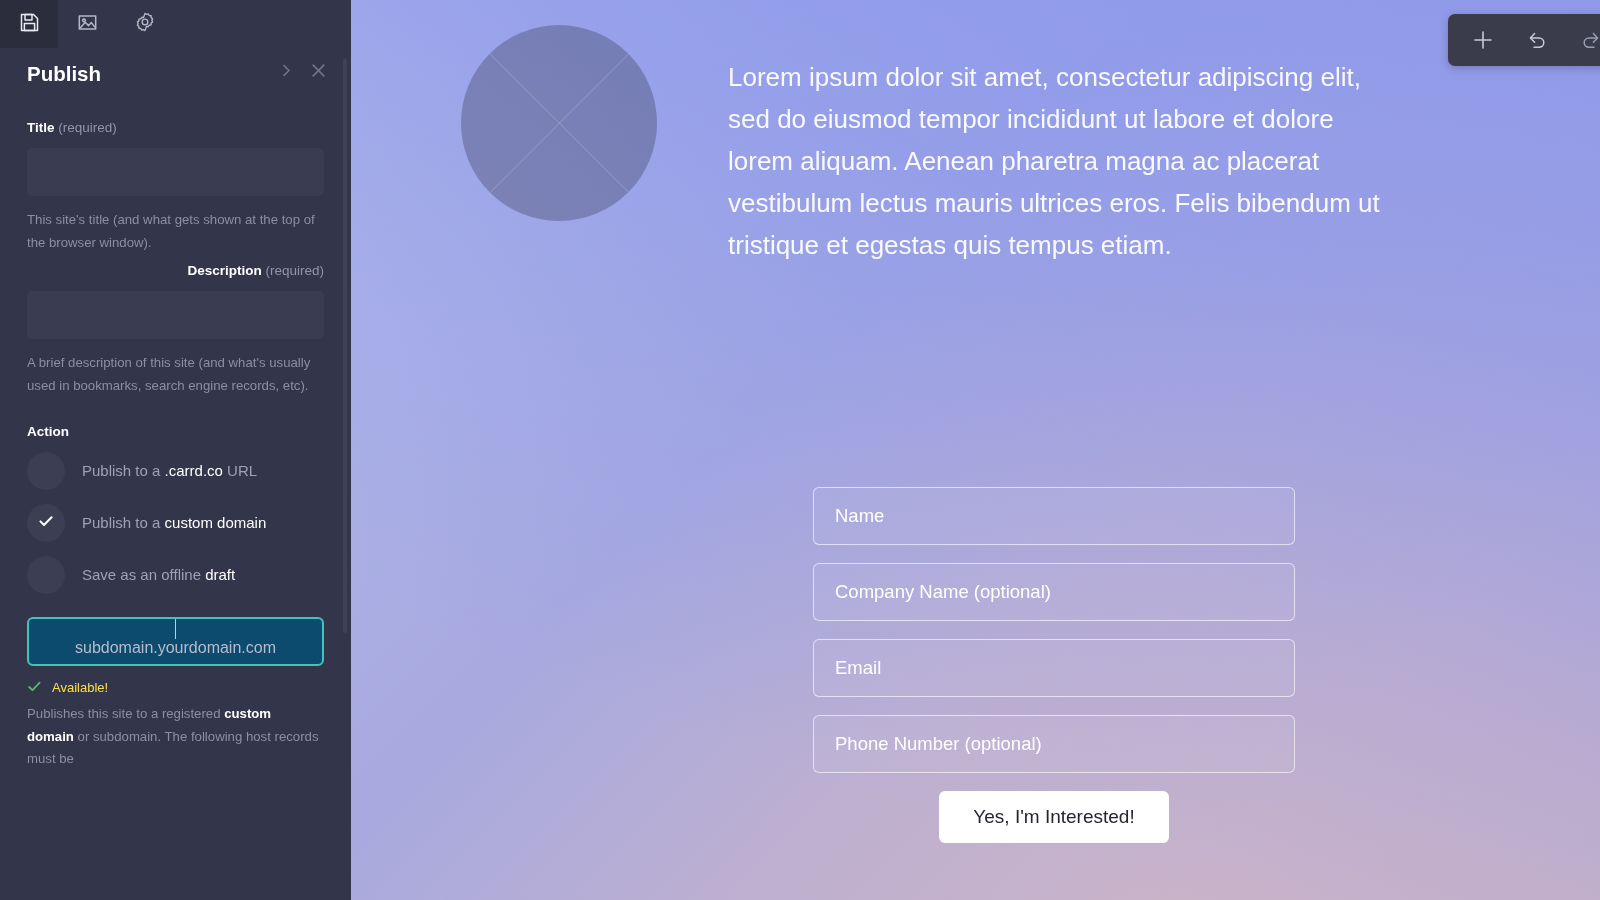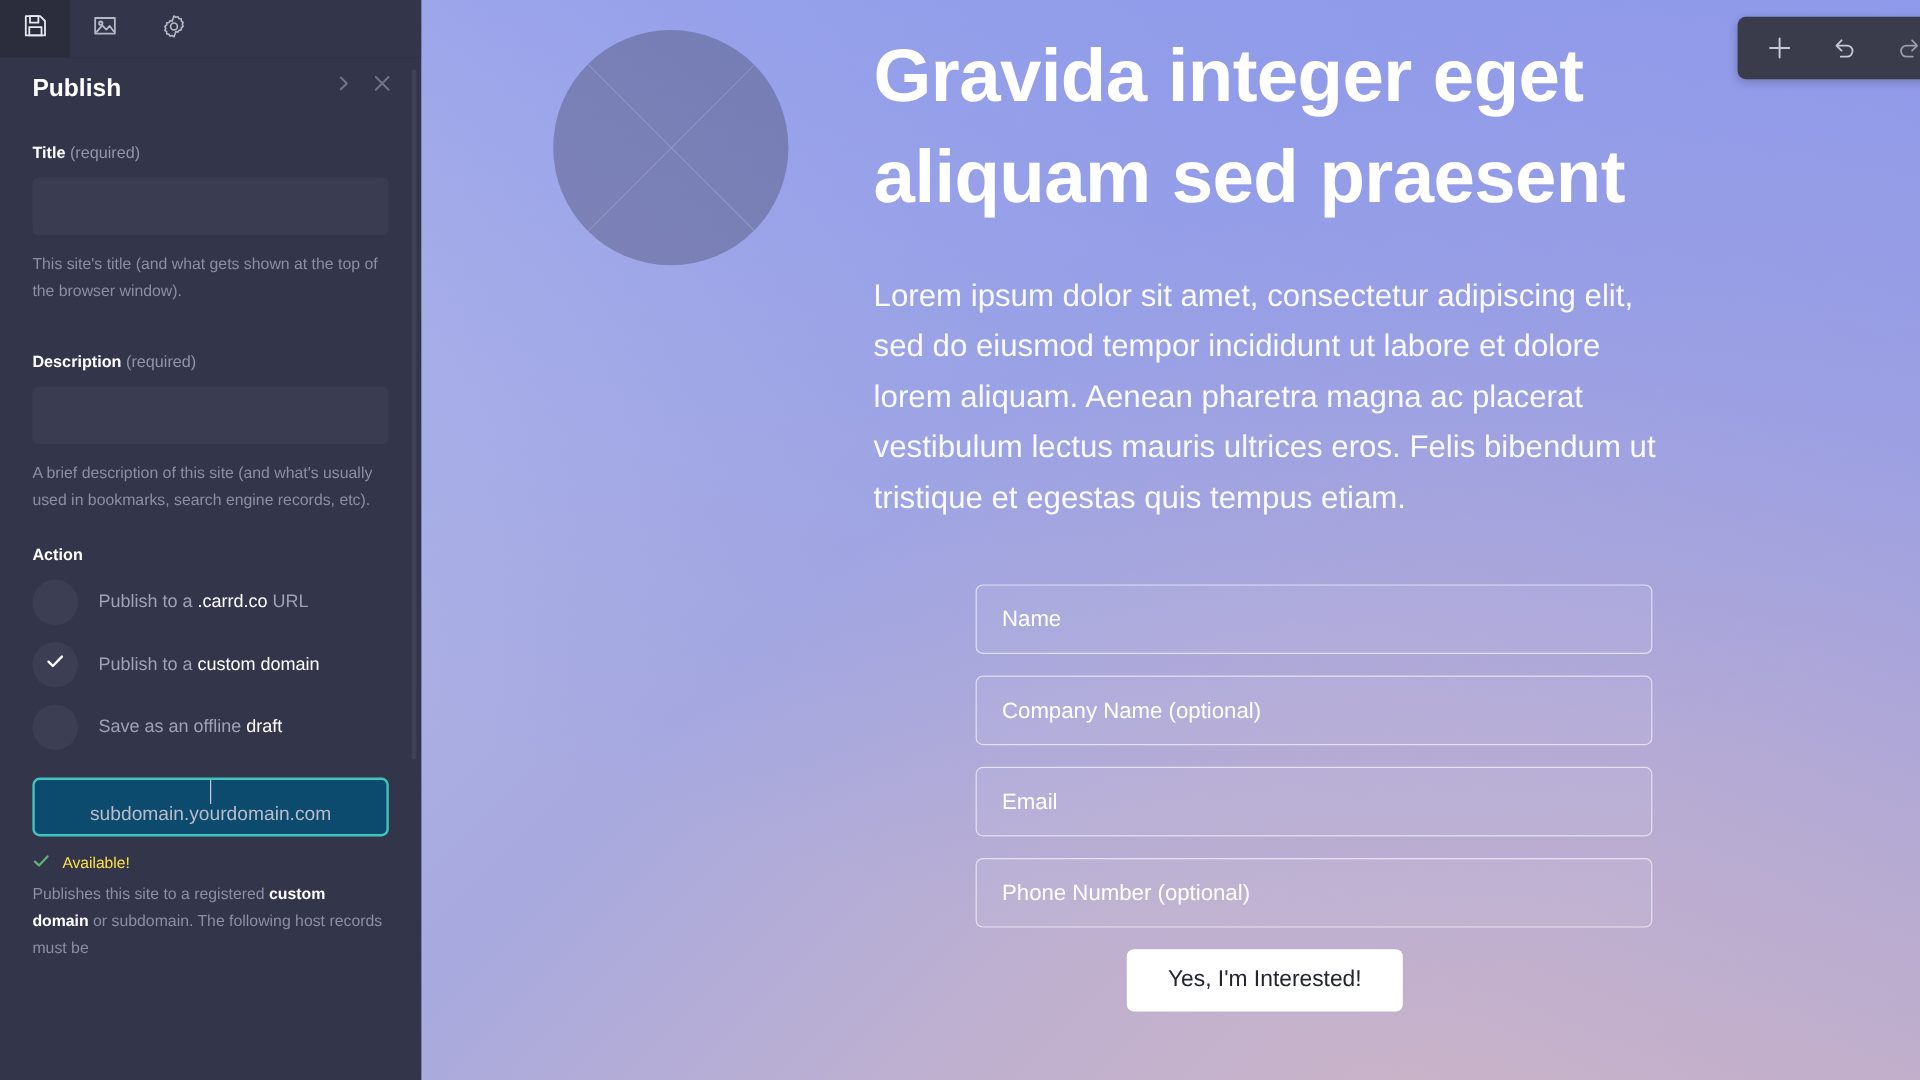--- a/index.html
+++ b/index.html
@@ -105,21 +105,21 @@
   }
 
   
   .lead-form {
     position: absolute;
     left: 462px;
     top: 487px;
     width: 482px;
   }
   .lead-form .field {
-    width: 564px;
+    width: 482px;
     height: 58px;
     border: 1px solid rgba(255,255,255,0.62);
     border-radius: 6px;
     background: rgba(255,255,255,0.055);
     display: flex;
     align-items: center;
     padding: 0 21px;
     margin-bottom: 18px;
     color: #ffffff;
     font-size: 18.5px;
@@ -352,21 +352,20 @@
 
   <div class="canvas">
     <div class="canvas-inner">
 
       <div class="logo-circle">
         <span class="slash a"></span>
         <span class="slash b"></span>
       </div>
 
       <div class="hero">
-        <h1>Gravida integer eget aliquam sed praesent</h1>
         <p class="lead">Lorem ipsum dolor sit amet, consectetur adipiscing elit, sed do eiusmod tempor incididunt ut labore et dolore lorem aliquam. Aenean pharetra magna ac placerat vestibulum lectus mauris ultrices eros. Felis bibendum ut tristique et egestas quis tempus etiam.</p>
       </div>
 
       <div class="lead-form">
         <input class="field" type="text" placeholder="Name" style="">
         <input class="field" type="text" placeholder="Company Name (optional)" style="">
         <input class="field" type="text" placeholder="Email" style="">
         <input class="field" type="text" placeholder="Phone Number (optional)" style="">
         <div class="submit-row">
           <button class="submit-btn">Yes, I'm Interested!</button>
@@ -459,21 +458,21 @@
 
     <div class="panel-body">
 
       <div class="lbl">
         <span>Title</span>
         <span class="req">(required)</span>
       </div>
       <input class="textbox" type="text" placeholder="" style="">
       <div class="help">This site's title (and what gets shown at the top of the browser window).</div>
 
-      <div class="lbl" style="margin-top:40px;">
+      <div class="lbl" style="margin-top:9px;text-align:right;">
         <span>Description</span>
         <span class="req">(required)</span>
       </div>
       <input class="textbox" type="text" placeholder="" style="">
       <div class="help">A brief description of this site (and what's usually used in bookmarks, search engine records, etc).</div>
 
       <div class="section-label">Action</div>
 
       
       <div class="radio-row">

